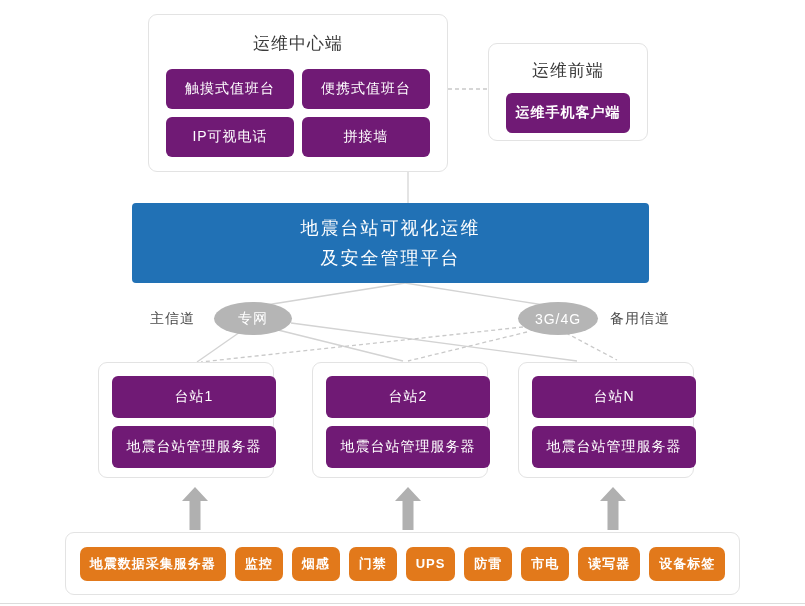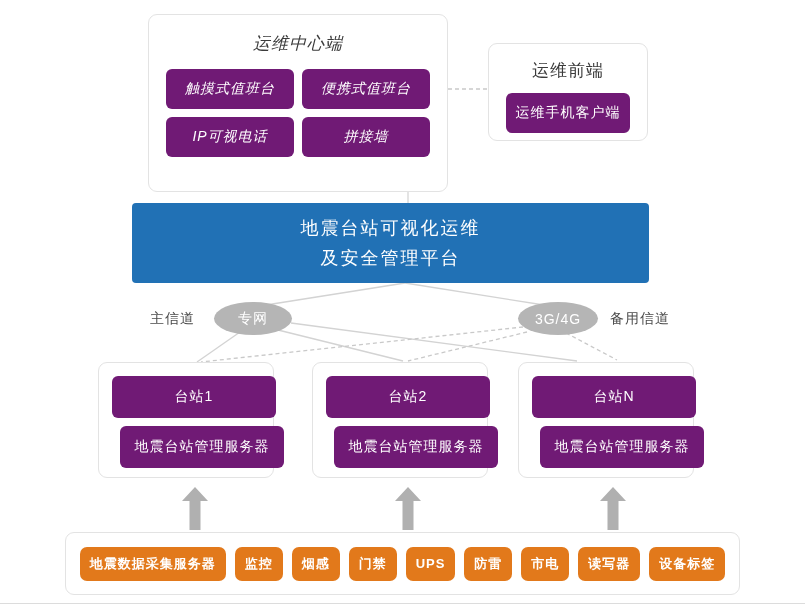--- a/index.html
+++ b/index.html
@@ -30,35 +30,35 @@
   .chan-label{
     position:absolute;font-size:14px;color:#4a4a4a;letter-spacing:1px;
   }
   #platform{
     position:absolute;left:132px;top:203px;width:517px;height:80px;background:#2171b5;
     border-radius:4px;color:#ffffff;display:flex;flex-direction:column;align-items:center;
     justify-content:center;font-size:18px;letter-spacing:2px;
   }
   #platform div{line-height:30px;}
   
-  #ops-center{left:148px;top:14px;width:300px;height:178px;font-style:italic;}
+  #ops-center{left:148px;top:14px;width:300px;height:158px;}
   #ops-center .panel-title{margin-top:17px;}
   #ops-center .btn-grid{
     display:grid;grid-template-columns:1fr 1fr;gap:8px;margin:14px 17px 0 17px;
   }
   #ops-center .gbtn{height:40px;}
   
   #ops-front{left:488px;top:43px;width:160px;height:98px;}
   #ops-front .panel-title{margin-top:15px;}
-  #ops-front .gbtn{height:40px;margin:11px 17px 0 17px;}
+  #ops-front .gbtn{height:40px;margin:11px 17px 0 17px;font-weight:bold;}
   
   .station{top:362px;width:176px;height:116px;}
   .station .gbtn{position:absolute;left:13px;width:164px;height:42px;}
   .station .st-name{top:13px;}
-  .station .st-server{top:63px;margin-left:8px;}
+  .station .st-server{top:63px;}
   
   #devices{left:65px;top:532px;width:675px;height:63px;}
   #devices .dev-row{
     display:flex;align-items:center;justify-content:center;gap:9px;height:100%;
     padding:0 8px;
     font-weight:bold;
   }
   #bottom-rule{position:absolute;left:0;top:603px;width:805px;height:1px;background:#dcdcdc;}
   svg{position:absolute;left:0;top:0;}
 </style>

